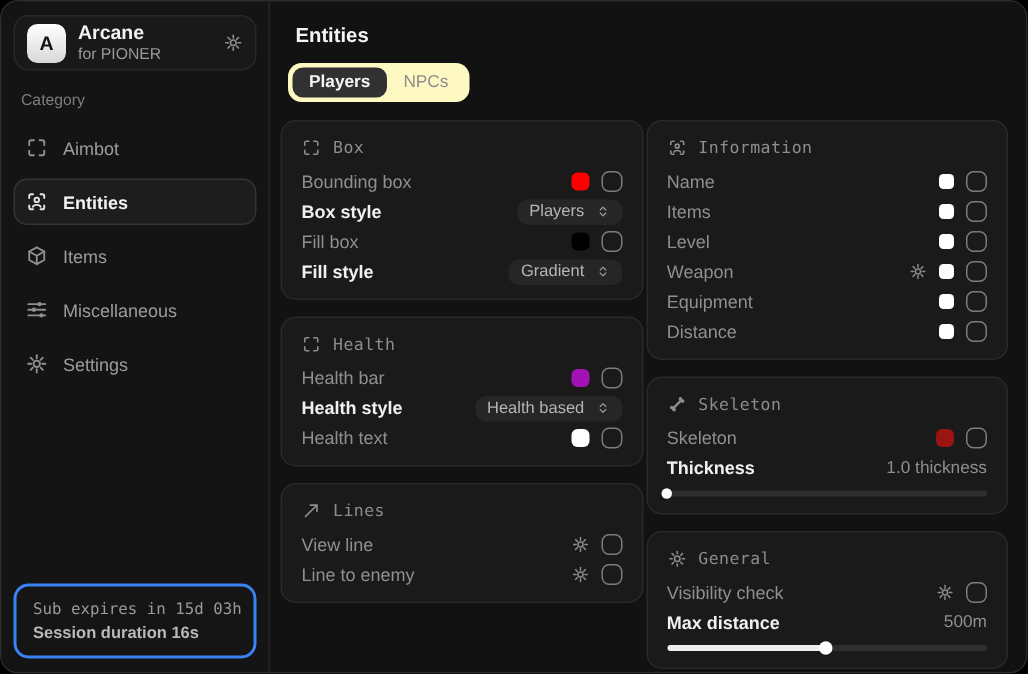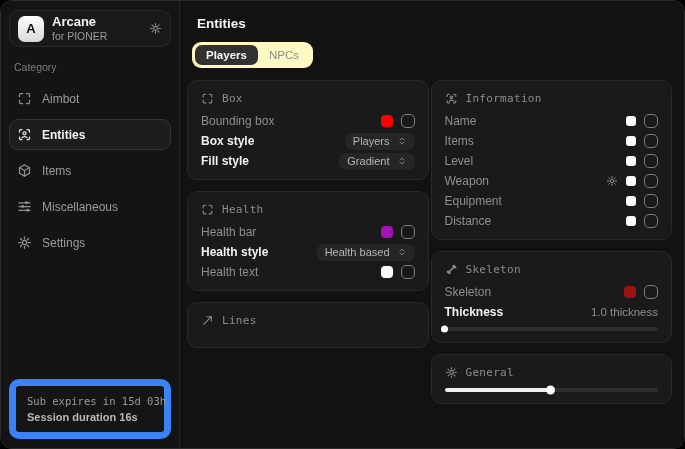--- a/index.html
+++ b/index.html
@@ -18,21 +18,21 @@
   .brand-text{flex:1;line-height:1.15;}
   .brand-name{font-size:13px;font-weight:700;color:#f2f2f2;}
   .brand-sub{font-size:10.5px;color:#9a9a9a;}
   .brand-gear{color:#8d8d8d;width:13px;height:13px;}
   .category{font-size:10.5px;color:#7d7d7d;margin:14px 0 10px 5px;}
   .nav{display:flex;flex-direction:column;justify-content:center;}
   .nav-item{display:flex;align-items:center;gap:10px;padding:7px 7px;border-radius:9px;color:#9c9c9c;font-size:12px;border:1px solid transparent;margin-bottom:5px;cursor:pointer;}
   .nav-item .nav-ic{width:15px;height:15px;color:#8f8f8f;}
   .nav-item.active{background:#1d1d1d;border-color:#343434;color:#f2f2f2;font-weight:700;}
   .nav-item.active .nav-ic{color:#e8e8e8;}
-  .sub-card{position:absolute;left:8px;right:8px;bottom:9px;border:7px solid #3b82f6;border-radius:10px;padding:9px 11px;background:#151515;}
+  .sub-card{position:absolute;left:8px;right:8px;bottom:9px;border:2px solid #3b82f6;border-radius:10px;padding:9px 11px;background:#151515;}
   .sub-line1{font-family:"DejaVu Sans Mono",monospace;font-size:10.5px;color:#9a9a9a;margin-bottom:4px;white-space:nowrap;}
   .sub-line2{font-size:11px;font-weight:700;color:#b9b9b9;}
   
   .main{flex:1;padding:13px 12px 0 7px;background:#121212;overflow:hidden;}
   .page-title{font-size:13.5px;font-weight:700;color:#f5f5f5;margin:2px 0 11px 10px;}
   .tabs{display:inline-flex;align-items:flex-end;background:#fef9c3;border-radius:9px;padding:3px;margin:0 0 12px 5px;}
   .tab{font-size:11.5px;color:#8d8d8d;padding:4px 11px;border-radius:7px;cursor:pointer;}
   .tab.active{background:#313131;color:#f5f5f5;font-weight:700;}
   .columns{display:flex;gap:2px;align-items:flex-start;}
   .col{flex:1;display:flex;flex-direction:column;gap:11px;min-width:0;}
@@ -211,20 +211,27 @@
             <div class="row">
               <span class="rlabel bright">Box style</span>
               <span class="dropdown">
                 <span>Players</span>
                 <svg class="ic dd-ic">
                     <use href="#i-unfold"></use>
                   </svg>
               </span>
             </div>
             <div class="row">
+              <span class="rlabel">Fill box</span>
+              <span class="ctrls">
+                <span class="swatch" style="background: rgb(0, 0, 0);"></span>
+                <span class="checkbox"></span>
+              </span>
+            </div>
+            <div class="row">
               <span class="rlabel bright">Fill style</span>
               <span class="dropdown">
                 <span>Gradient</span>
                 <svg class="ic dd-ic">
                     <use href="#i-unfold"></use>
                   </svg>
               </span>
             </div>
           </div>
         </div>
@@ -263,20 +270,40 @@
           </div>
         </div>
 
         <div class="panel">
           <div class="panel-head">
             <svg class="ic ph-ic">
                 <use href="#i-line-diag"></use>
               </svg>
             <span class="panel-title">Lines</span>
           </div>
+          <div class="rows">
+            <div class="row">
+              <span class="rlabel">View line</span>
+              <span class="ctrls">
+                <svg class="ic row-gear">
+                    <use href="#i-gear"></use>
+                  </svg>
+                <span class="checkbox"></span>
+              </span>
+            </div>
+            <div class="row">
+              <span class="rlabel">Line to enemy</span>
+              <span class="ctrls">
+                <svg class="ic row-gear">
+                    <use href="#i-gear"></use>
+                  </svg>
+                <span class="checkbox"></span>
+              </span>
+            </div>
+          </div>
         </div>
       </div>
 
       <div class="col">
 
         <div class="panel">
           <div class="panel-head">
             <svg class="ic ph-ic">
                 <use href="#i-person-scan"></use>
               </svg>
@@ -358,20 +385,35 @@
           </div>
         </div>
 
         <div class="panel">
           <div class="panel-head">
             <svg class="ic ph-ic">
                 <use href="#i-sun"></use>
               </svg>
             <span class="panel-title">General</span>
           </div>
+          <div class="rows">
+            <div class="row">
+              <span class="rlabel">Visibility check</span>
+              <span class="ctrls">
+                <svg class="ic row-gear">
+                    <use href="#i-gear"></use>
+                  </svg>
+                <span class="checkbox"></span>
+              </span>
+            </div>
+            <div class="row">
+              <span class="rlabel bright">Max distance</span>
+              <span class="rvalue">500m</span>
+            </div>
+          </div>
           <div class="slider">
             <span class="slider-fill" style="width: 50%;">
               <span class="slider-thumb"></span>
             </span>
           </div>
         </div>
       </div>
     </div>
   </div>
 </div>

